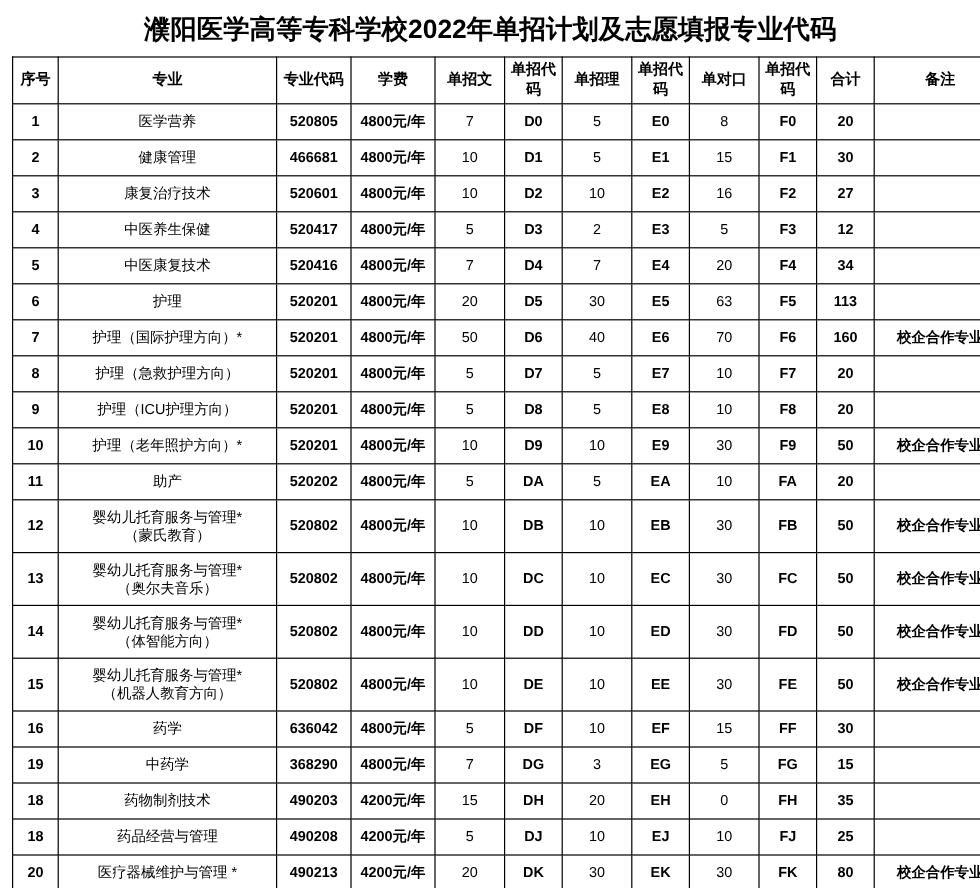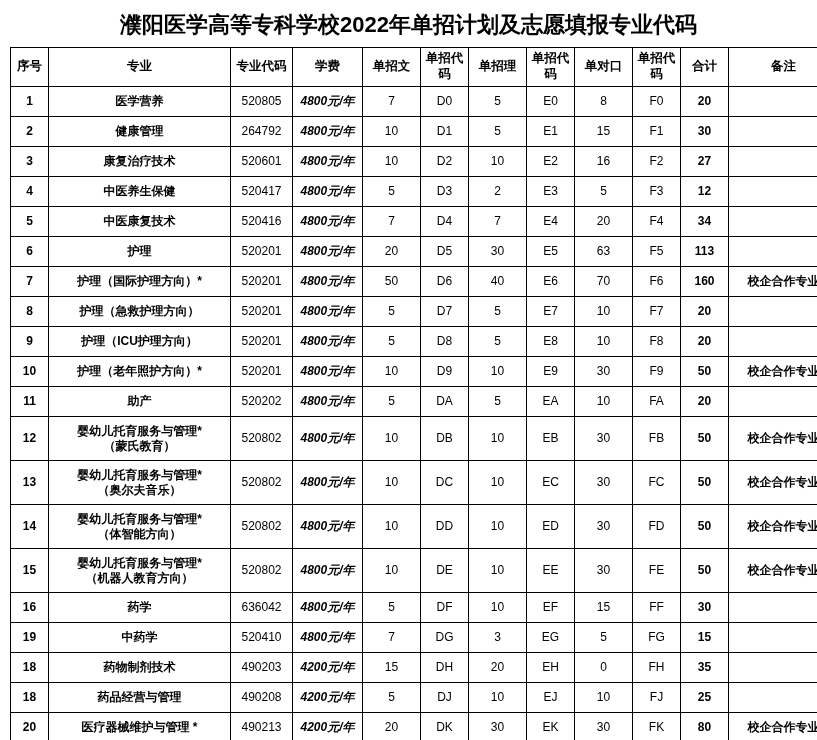--- a/index.html
+++ b/index.html
@@ -49,31 +49,31 @@
   .col-idx  { width: 38px; }
   .col-major{ width: 182px; }
   .col-code { width: 62px; }
   .col-fee  { width: 70px; }
   .col-num  { width: 58px; }
   .col-c    { width: 48px; }
   .col-total{ width: 48px; }
   .col-note { width: 110px; }
 
   td.major {
-    font-weight: bold;
+    font-weight: normal;
     font-size: 12.5px;
     text-align: center;
     line-height: 1.2;
     padding: 2px 3px;
   }
   td.rowidx { font-weight: bold; font-size: 13px; }
-  td.codecell { font-weight: normal; font-size: 12.5px; }
-  td.feecell { font-weight: bold; font-size: 12.5px; font-style: italic; }
+  td.codecell { font-weight: bold; font-size: 12.5px; }
+  td.feecell { font-weight: bold; font-size: 12.5px; }
   td.num { font-size: 12px; }
-  td.letter { font-weight: normal; font-size: 12.5px; }
+  td.letter { font-weight: bold; font-size: 12.5px; }
   td.total { font-weight: bold; font-size: 12.5px; }
   td.note { font-weight: bold; font-size: 12px; color: #000; }
 
   tr.r-tall td { height: 27px; }
   tr.r-tall2 td { height: 41px; }
 </style>
 </head>
 <body>
 
 <div class="page">
@@ -122,21 +122,21 @@
           <td class="num">5</td>
           <td class="letter">E0</td>
           <td class="num">8</td>
           <td class="letter">F0</td>
           <td class="total">20</td>
           <td class="note"></td>
         </tr>
         <tr class="r-tall">
           <td class="rowidx">2</td>
           <td class="major">健康管理</td>
-          <td class="codecell">264792</td>
+          <td class="codecell">466681</td>
           <td class="feecell">4800元/年</td>
           <td class="num">10</td>
           <td class="letter">D1</td>
           <td class="num">5</td>
           <td class="letter">E1</td>
           <td class="num">15</td>
           <td class="letter">F1</td>
           <td class="total">30</td>
           <td class="note"></td>
         </tr>
@@ -332,21 +332,21 @@
           <td class="num">10</td>
           <td class="letter">EF</td>
           <td class="num">15</td>
           <td class="letter">FF</td>
           <td class="total">30</td>
           <td class="note"></td>
         </tr>
         <tr class="r-tall">
           <td class="rowidx">19</td>
           <td class="major">中药学</td>
-          <td class="codecell">520410</td>
+          <td class="codecell">368290</td>
           <td class="feecell">4800元/年</td>
           <td class="num">7</td>
           <td class="letter">DG</td>
           <td class="num">3</td>
           <td class="letter">EG</td>
           <td class="num">5</td>
           <td class="letter">FG</td>
           <td class="total">15</td>
           <td class="note"></td>
         </tr>

